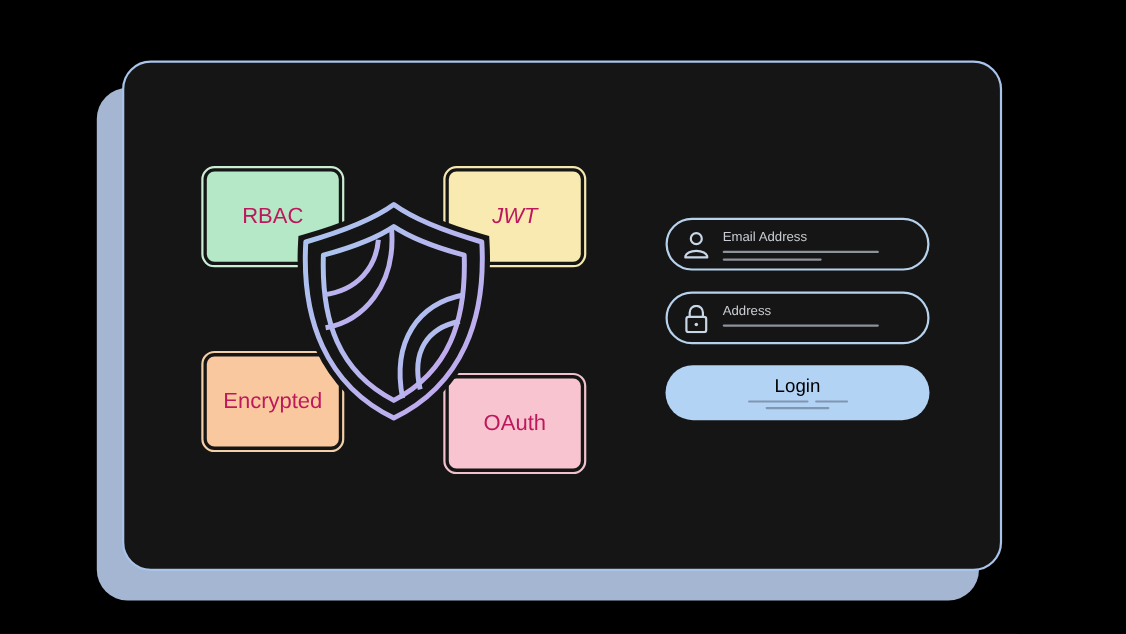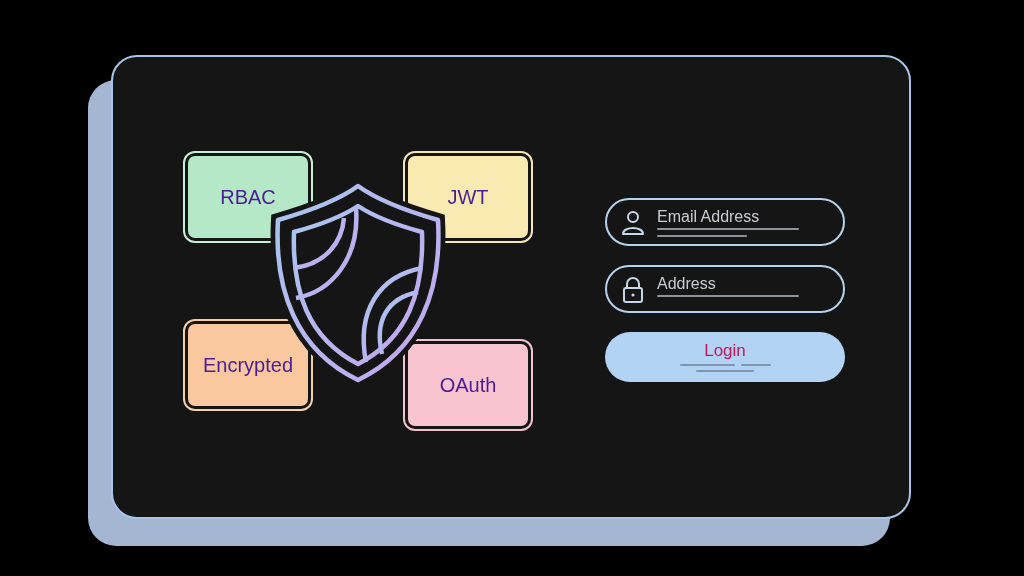--- a/index.html
+++ b/index.html
@@ -1,34 +1,34 @@
 <!DOCTYPE html>
 <html><head>
 <meta charset="utf-8">
 <style>
   html, body { margin:0; padding:0; }
   body { width:1024px; height:576px; background:#000; position:relative; overflow:hidden; font-family:"Liberation Sans", sans-serif; }
   .back-panel { position:absolute; left:88px; top:80px; width:802px; height:466px; background:#a4b6d2; border-radius:28px; }
   .main-panel { position:absolute; left:111px; top:55px; width:800px; height:464px; background:#151515; border:2px solid #a9c4ea; border-radius:26px; box-sizing:border-box; }
-  .card { position:absolute; width:126px; height:88px; border-radius:10px; box-sizing:border-box; display:flex; align-items:center; justify-content:center; font-size:20px; color:#4c1d95; }
+  .card { position:absolute; width:126px; height:88px; border-radius:10px; box-sizing:border-box; display:flex; align-items:center; justify-content:center; font-size:20px; color:#be185d; }
   .card::before { content:""; position:absolute; inset:-4px; border-radius:12px; border:2px solid currentColor; pointer-events:none; }
   .card-rbac { left:185px; top:153px; background:#b4e8c6; border:3px solid #151515; outline:2px solid #c9eed4; }
-  .card-jwt { left:405px; top:153px; background:#f8eab0; border:3px solid #151515; outline:2px solid #f6e7b0; }
+  .card-jwt { left:405px; top:153px; background:#f8eab0; border:3px solid #151515; outline:2px solid #f6e7b0;font-style:italic; }
   .card-enc { left:185px; top:321px; background:#f9c89e; border:3px solid #151515; outline:2px solid #f3cfa7;justify-content:center; }
   .card-oauth { left:405px; top:321px; background:#f8c4cf; border:3px solid #151515; outline:2px solid #f0c2cd;margin-top:20px; }
   .card::before { display:none; }
   .shield { position:absolute; left:270px; top:180px; width:176px; height:206px; }
   .field { position:absolute; left:605px; width:240px; height:48px; border:2px solid #b6d2ec; border-radius:26px; box-sizing:border-box; background:#151515; }
   .field-email { top:198px; }
   .field-pass { top:265px; }
   .field .icon { position:absolute; left:14px; top:10px; width:24px; height:26px; }
-  .field .label { position:absolute; left:50px; top:8px; font-size:16px; color:#c9cdd3; }
+  .field .label { position:absolute; left:50px; top:8px; font-size:12px; color:#c9cdd3; }
   .line { position:absolute; height:2px; background:#8d939a; border-radius:1px; }
   .login { position:absolute; left:605px; top:332px; width:240px; height:50px; background:#b3d3f5; border-radius:25px; }
-  .login .txt { position:absolute; left:0; right:0; top:9px; text-align:center; font-size:17px; color:#be185d; }
+  .login .txt { position:absolute; left:0; right:0; top:9px; text-align:center; font-size:17px; color:#000000; }
 </style>
 </head>
 <body>
 
 <div class="back-panel"></div>
 <div class="main-panel"></div>
 
 <div class="card card-rbac">
     <span>RBAC</span>
   </div>

